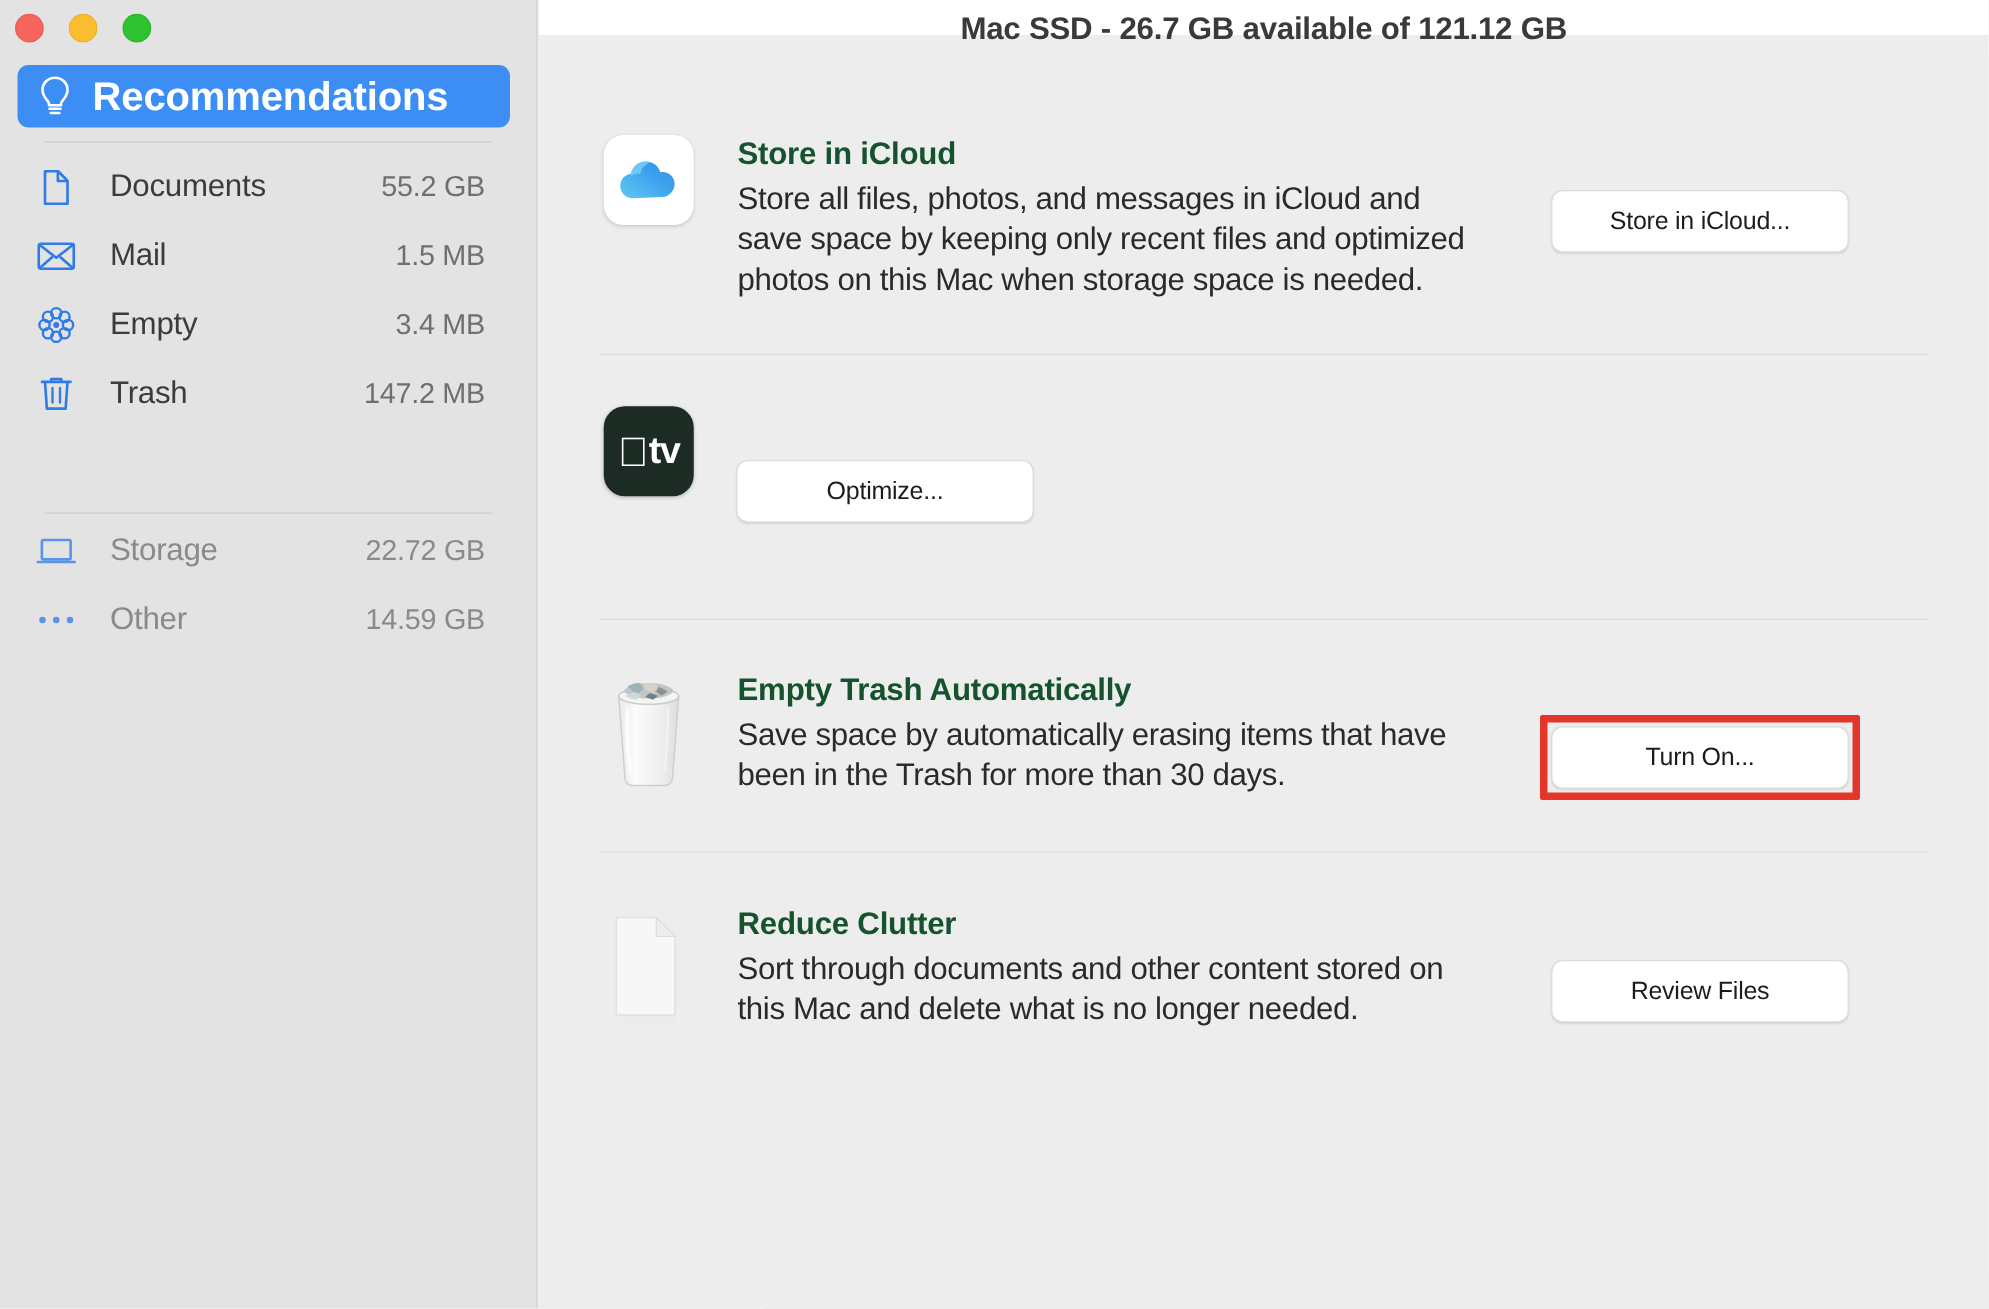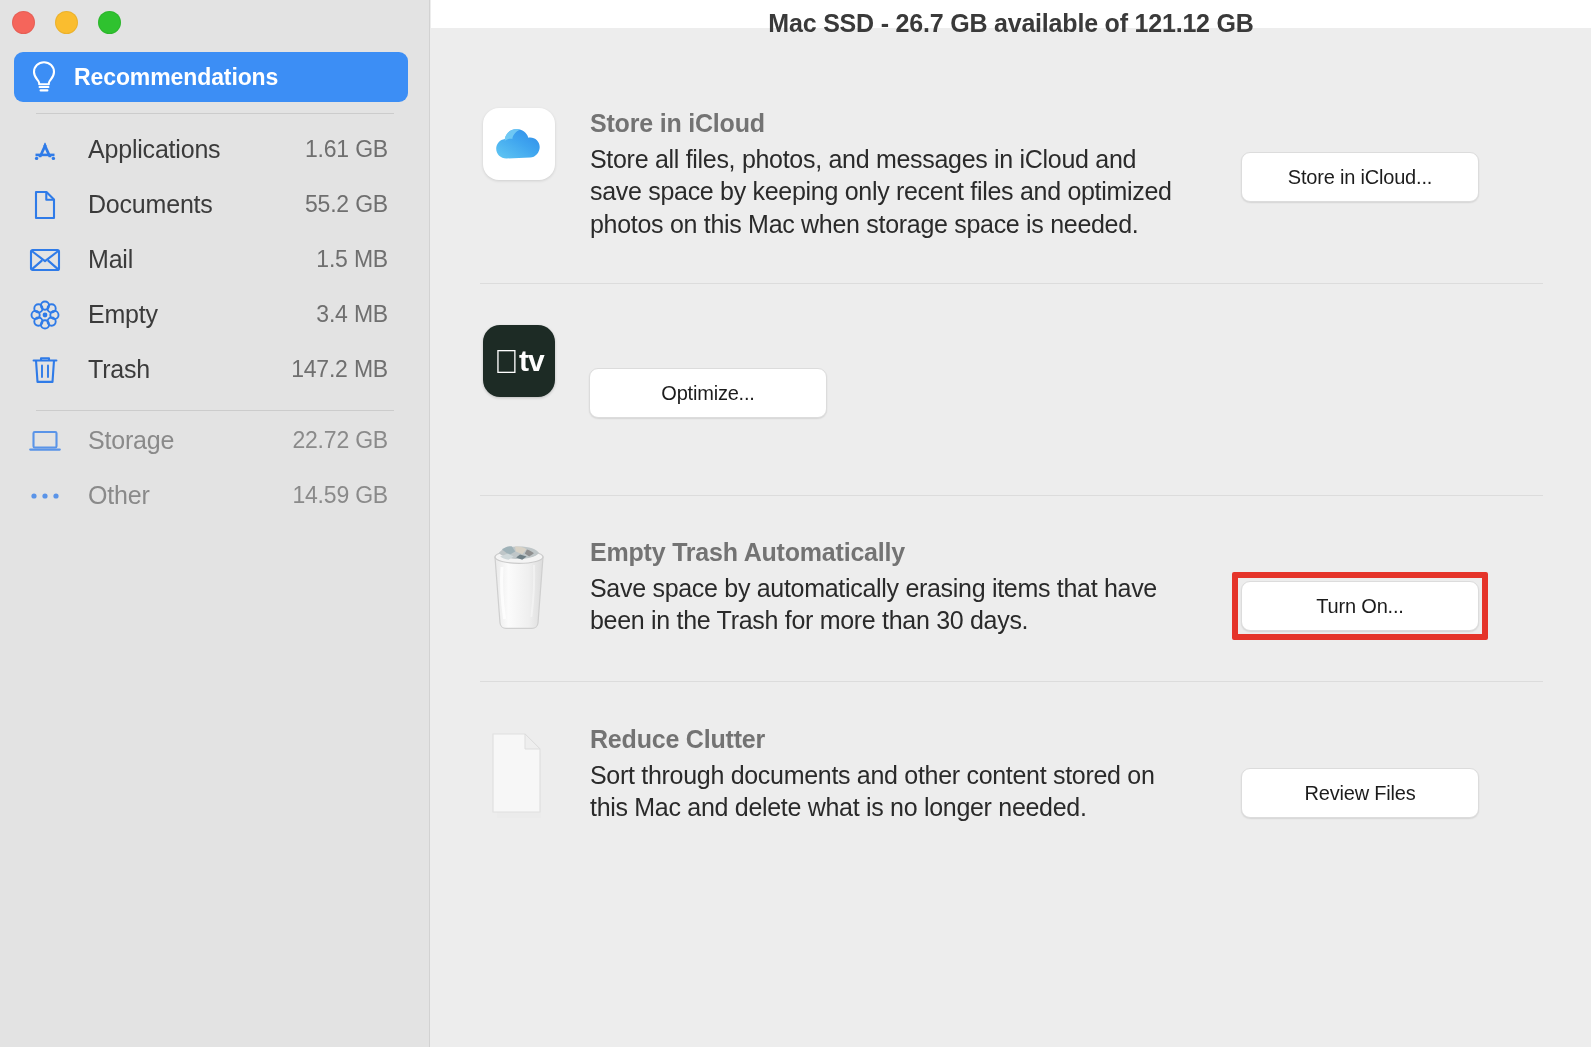--- a/index.html
+++ b/index.html
@@ -54,21 +54,21 @@
     align-items: center;
     box-sizing: border-box;
   }
   .selected-item .sel-icon {
     width: 60px;
     display: flex; align-items: center; justify-content: center;
     flex: none;
   }
   .selected-item .sel-label {
     color: #ffffff;
-    font-size: 23px;
+    font-size: 32px;
     font-weight: 600;
     letter-spacing: -0.1px;
   }
 
   .sb-sep {
     position: absolute;
     left: 36px;
     width: 358px;
     height: 1px;
     background: #cccccc;
@@ -153,21 +153,21 @@
   }
   .row .rtext {
     flex: 1 1 auto;
     padding-left: 32px;
     padding-right: 20px;
     max-width: 600px;
   }
   .row .rtitle {
     font-size: 25px;
     font-weight: 700;
-    color: #737373;
+    color: #14532d;
     letter-spacing: -0.2px;
     margin: 0 0 4px 0;
     line-height: 1.22;
   }
   .row .rdesc {
     font-size: 25px;
     color: #2a2a2a;
     letter-spacing: -0.3px;
     line-height: 1.30;
     margin: 0;
@@ -249,33 +249,20 @@
           <path d="M9.6 27h8.8M10.6 30.4h6.8" stroke="#ffffff" stroke-width="2.1" stroke-linecap="round"></path>
         </svg>
       </span>
       <span class="sel-label">Recommendations</span>
     </div>
 
     <div class="sb-sep sb-sep-top"></div>
 
     <div class="sb-list sb-list-main">
 
-      <div class="sb-row">
-        <span class="sb-icon">
-          <svg width="32" height="32" viewBox="0 0 32 32">
-            <path d="M9.4 23.2 16 8.4l1.6 3.3-5.3 11.5z" fill="#2f7be8"></path>
-            <path d="M22.6 23.2 16 8.4l-1.6 3.3 5.3 11.5z" fill="#2f7be8"></path>
-            <path d="M6.5 19.6h19v2.6h-19z" fill="#2f7be8"></path>
-            <circle cx="7.6" cy="24.4" r="1.7" fill="#2f7be8"></circle>
-            <circle cx="24.4" cy="24.4" r="1.7" fill="#2f7be8"></circle>
-          </svg>
-        </span>
-        <span class="sb-name">Applications</span>
-        <span class="sb-size">1.61 GB</span>
-      </div>
 
       <div class="sb-row">
         <span class="sb-icon">
           <svg width="30" height="32" viewBox="0 0 30 32" fill="none">
             <path d="M6 3h10.5L24 10.6V29H6z" stroke="#2f7be8" stroke-width="2.1" stroke-linejoin="round"></path>
             <path d="M16.3 3v7.8H24" stroke="#2f7be8" stroke-width="2.1" stroke-linejoin="round"></path>
           </svg>
         </span>
         <span class="sb-name">Documents</span>
         <span class="sb-size">55.2 GB</span>

